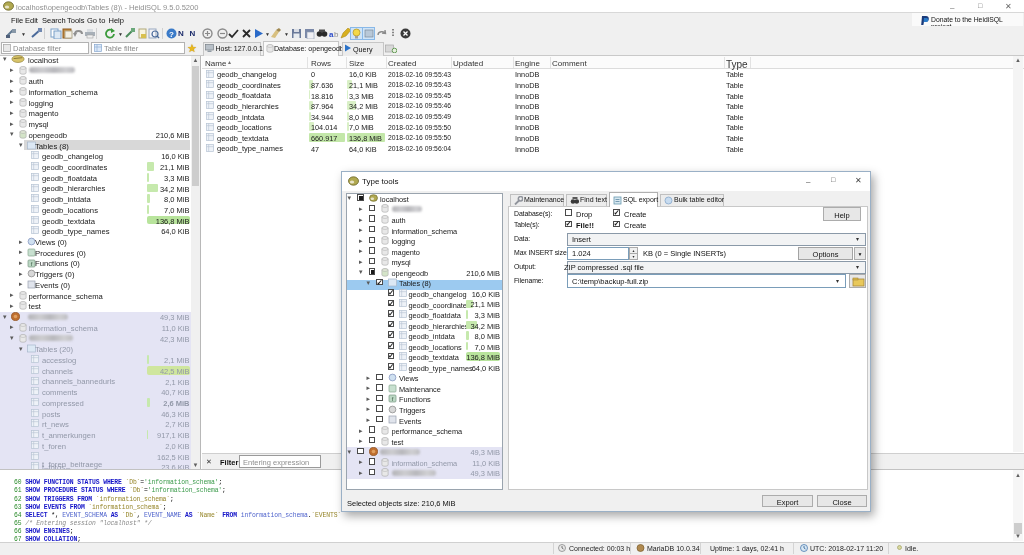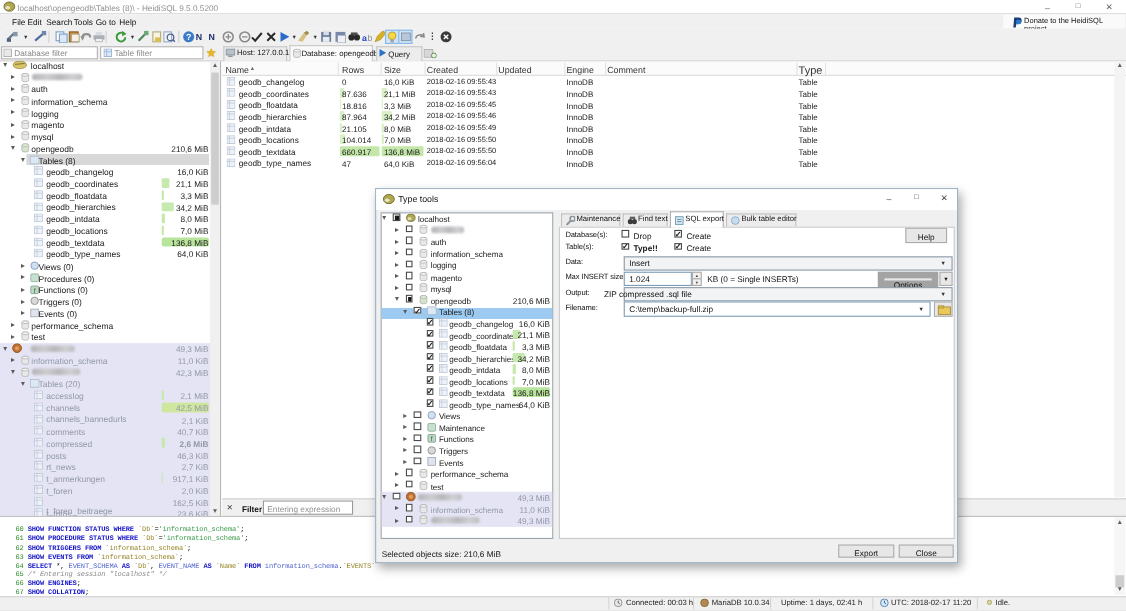--- a/index.html
+++ b/index.html
@@ -665,21 +665,21 @@
 <div class="ab" style="left:726px;top:102.1px;font-size:7.3px;color:#1a1a1a;">Table</div>
 <div class="ab" style="left:206px;top:111.99999999999999px;width:9px;height:9px;">
     <svg width="8" height="8" viewBox="0 0 9 9">
       <rect x="0.5" y="0.5" width="8" height="8" fill="#eef2f8" stroke="#b8c4d4" stroke-width="0.8"></rect>
       <path d="M0.5 3 H8.5 M3 0.5 V8.5" stroke="#b8c4d4" stroke-width="0.7"></path>
     </svg>
   </div>
 <div class="ab" style="left:217px;top:112.49999999999999px;font-size:7.5px;color:#1a1a1a;white-space:nowrap;">geodb_intdata</div>
 <div class="ab" style="left:308.5px;top:111.49999999999999px;width:2.0px;height:9px;background:#d9f0c6;border-radius:1px;"></div>
 <div class="ab" style="left:347px;top:111.49999999999999px;width:2.1px;height:9px;background:#d9f0c6;border-radius:1px;"></div>
-<div class="ab" style="left:311px;top:112.69999999999999px;font-size:7.3px;color:#1a1a1a;">21.105</div>
+<div class="ab" style="left:311px;top:112.69999999999999px;font-size:7.3px;color:#1a1a1a;">34.944</div>
 <div class="ab" style="left:349px;top:112.69999999999999px;font-size:7.3px;color:#1a1a1a;">8,0 MiB</div>
 <div class="ab" style="left:388px;top:112.89999999999999px;font-size:6.8px;color:#1a1a1a;white-space:nowrap;">2018-02-16 09:55:49</div>
 <div class="ab" style="left:515px;top:112.69999999999999px;font-size:7.3px;color:#1a1a1a;">InnoDB</div>
 <div class="ab" style="left:726px;top:112.69999999999999px;font-size:7.3px;color:#1a1a1a;">Table</div>
 <div class="ab" style="left:206px;top:122.6px;width:9px;height:9px;">
     <svg width="8" height="8" viewBox="0 0 9 9">
       <rect x="0.5" y="0.5" width="8" height="8" fill="#eef2f8" stroke="#b8c4d4" stroke-width="0.8"></rect>
       <path d="M0.5 3 H8.5 M3 0.5 V8.5" stroke="#b8c4d4" stroke-width="0.7"></path>
     </svg>
   </div>
@@ -1111,39 +1111,39 @@
     <div class="ab cb" style="left:613px;top:209.3px">
       <span class="chk">✓</span>
     </div>
   </div>
 <div class="ab" style="left:624px;top:210px;z-index:4;font-size:7.5px;color:#111;">Create</div>
 <div class="ab" style="z-index:4;left:0;top:0">
     <div class="ab cb" style="left:565px;top:220.6px">
       <span class="chk">✓</span>
     </div>
   </div>
-<div class="ab" style="left:576px;top:221.3px;z-index:4;font-size:7.5px;color:#111;font-weight:bold;">Type!!</div>
+<div class="ab" style="left:576px;top:221.3px;z-index:4;font-size:7.5px;color:#111;font-weight:bold;">File!!</div>
 <div class="ab" style="z-index:4;left:0;top:0">
     <div class="ab cb" style="left:613px;top:220.6px">
       <span class="chk">✓</span>
     </div>
   </div>
 <div class="ab" style="left:624px;top:221.3px;z-index:4;font-size:7.5px;color:#111;">Create</div>
 <div class="ab" style="left:567px;top:232.5px;width:299px;height:13.5px;z-index:4;background:#f2f3f4;border:1px solid #8a99a8;"></div>
 <div class="ab" style="left:572px;top:235px;z-index:4;font-size:7.5px;color:#111;">Insert</div>
 <div class="ab" style="left:856px;top:235px;z-index:4;font-size:6px;color:#333;">▾</div>
 <div class="ab" style="left:567px;top:246.5px;width:62px;height:13.5px;z-index:4;background:#fff;border:1px solid #7a9db9;"></div>
 <div class="ab" style="left:572px;top:249px;z-index:4;font-size:7.5px;color:#111;">1.024</div>
 <div class="ab" style="left:629px;top:246.5px;width:9px;height:7px;z-index:4;background:#f0f0f0;border:1px solid #aaa;font-size:4px;color:#333;text-align:center;line-height:5px;">▴</div>
 <div class="ab" style="left:629px;top:253px;width:9px;height:7px;z-index:4;background:#f0f0f0;border:1px solid #aaa;font-size:4px;color:#333;text-align:center;line-height:5px;">▾</div>
 <div class="ab" style="left:643px;top:249px;z-index:4;font-size:7.5px;color:#111;">KB (0 = Single INSERTs)</div>
-<div class="ab" style="left:798px;top:246.5px;width:55px;height:13.5px;z-index:4;background:#e7e7e7;border:6px solid #a3a3a3;text-align:center;font-size:7.5px;color:#111;padding-top:2.5px;">Options</div>
+<div class="ab" style="left:798px;top:246.5px;width:55px;height:13.5px;z-index:4;background:#e7e7e7;border:1px solid #a3a3a3;text-align:center;font-size:7.5px;color:#111;padding-top:2.5px;">Options</div>
 <div class="ab" style="left:854px;top:246.5px;width:12px;height:13.5px;z-index:4;background:#e7e7e7;border:1px solid #acacac;text-align:center;font-size:5px;color:#111;line-height:12px;">▼</div>
 <div class="ab" style="left:567px;top:260.5px;width:299px;height:13.5px;z-index:4;background:#f2f3f4;border:1px solid #8a99a8;"></div>
-<div class="ab" style="left:549px;top:263px;z-index:4;font-size:7.5px;color:#111;">ZIP compressed .sql file</div>
+<div class="ab" style="left:564px;top:263px;z-index:4;font-size:7.5px;color:#111;">ZIP compressed .sql file</div>
 <div class="ab" style="left:856px;top:263px;z-index:4;font-size:6px;color:#333;">▾</div>
 <div class="ab" style="left:567px;top:274px;width:279px;height:13.5px;z-index:4;background:#fff;border:1px solid #7a9db9;"></div>
 <div class="ab" style="left:572px;top:277px;z-index:4;font-size:7.5px;color:#111;">C:\temp\backup-full.zip</div>
 <div class="ab" style="left:836px;top:276.5px;z-index:4;font-size:6px;color:#333;">▾</div>
 <div class="ab" style="left:849px;top:274px;width:17px;height:13.5px;z-index:4;background:#e7e7e7;border:1px solid #acacac;">
     <svg width="15" height="12" style="margin:0.5px 0 0 1px">
       <rect x="2" y="3" width="11" height="7" fill="#e8c85a" stroke="#a8883a" stroke-width="0.8"></rect>
       <rect x="2" y="2" width="5" height="2" fill="#d8b84a" stroke="#a8883a" stroke-width="0.6"></rect>
     </svg>
   </div>

